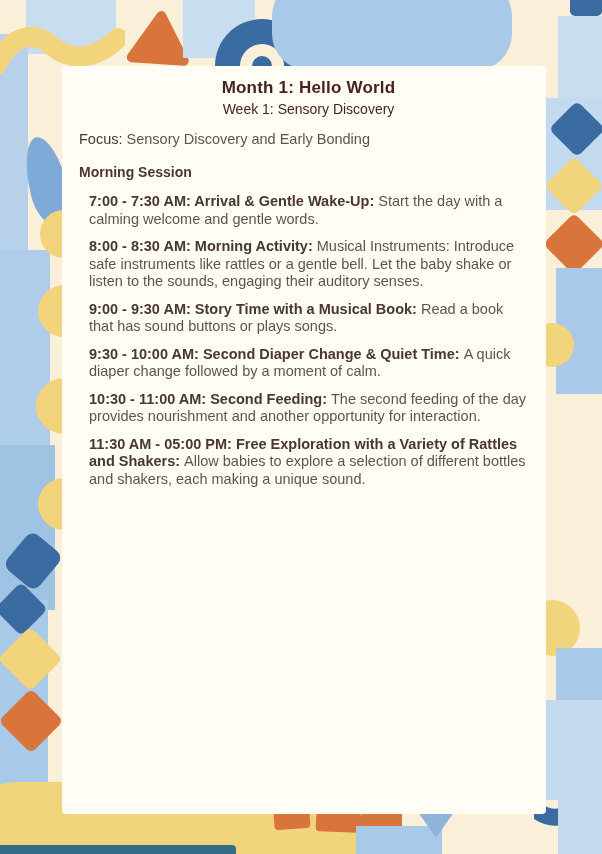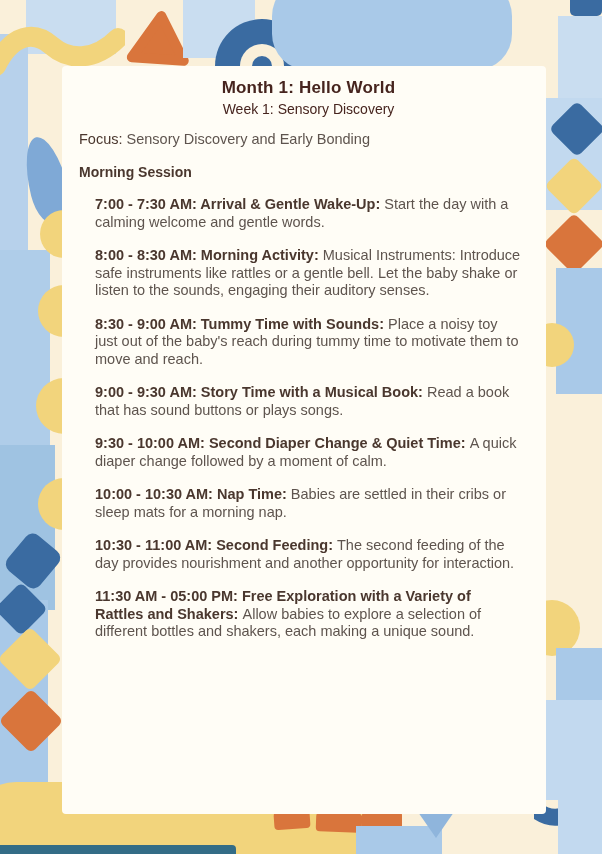--- a/index.html
+++ b/index.html
@@ -70,21 +70,21 @@
   
   .card{position:absolute;left:62px;top:66px;width:484px;height:748px;background:var(--card);
     border-radius:4px;z-index:5;box-sizing:border-box;padding:8px 8px 0 17px;color:var(--body-text);}
   .card h1{margin:4px 0 0;text-align:center;font-size:17px;font-weight:800;color:var(--title-brown);letter-spacing:.2px;}
   .card h2{margin:3px 0 0;text-align:center;font-size:14px;font-weight:400;color:var(--title-brown);}
   .focus-line{margin:14px 0 0;font-size:14.5px;}
   .focus-line strong{color:var(--heading-brown);font-weight:400;}
   .day-heading{margin:12px 0 0;font-size:14.5px;font-weight:700;color:var(--heading-brown);}
   .session-heading{margin:17px 0 0;font-size:14px;font-weight:700;color:var(--heading-brown);}
   .schedule{margin-top:13px;}
-  .schedule p{margin:16px;font-size:14.5px;line-height:17.5px;}
+  .schedule p{margin:10px;font-size:14.5px;line-height:17.5px;}
   .schedule strong{color:var(--heading-brown);font-weight:700;}
 </style>
 </head>
 <body>
 
 <div class="stage">
 
   <div class="decor d-tl-rect"></div>
   <div class="decor d-strip-a"></div>
   <div class="decor d-squiggle">
@@ -147,27 +147,25 @@
     <h1>Month 1: Hello World</h1>
     <h2>Week 1: Sensory Discovery</h2>
     <p class="focus-line"><strong>Focus:</strong> <span>Sensory Discovery and Early Bonding</span></p>
     <h4 class="session-heading">Morning Session</h4>
     <div class="schedule" id="schedule-list">
   <p><strong>7:00 - 7:30 AM: </strong><strong>Arrival &amp; Gentle Wake-Up: </strong><span>Start the day with a calming welcome and gentle words.</span></p>
 
 
   <p><strong>8:00 - 8:30 AM: </strong><strong>Morning Activity: </strong><span>Musical Instruments: Introduce safe instruments like rattles or a gentle bell. Let the baby shake or listen to the sounds, engaging their auditory senses.</span></p>
 
-  <p><strong>8:30 - 9:00 AM: </strong><strong>Tummy Time with Sounds: </strong><span>Place a noisy toy just out of the baby's reach during tummy time to motivate them to move and reach.</span></p>
 
   <p><strong>9:00 - 9:30 AM: </strong><strong>Story Time with a Musical Book: </strong><span>Read a book that has sound buttons or plays songs.</span></p>
 
   <p><strong>9:30 - 10:00 AM: </strong><strong>Second Diaper Change &amp; Quiet Time: </strong><span>A quick diaper change followed by a moment of calm.</span></p>
 
-  <p><strong>10:00 - 10:30 AM: </strong><strong>Nap Time: </strong><span>Babies are settled in their cribs or sleep mats for a morning nap.</span></p>
 
   <p><strong>10:30 - 11:00 AM: </strong><strong>Second Feeding: </strong><span>The second feeding of the day provides nourishment and another opportunity for interaction.</span></p>
 
 
   <p><strong>11:30 AM - 05:00 PM: </strong><strong>Free Exploration with a Variety of Rattles and Shakers: </strong><span>Allow babies to explore a selection of different bottles and shakers, each making a unique sound.</span></p>
 </div>
   </div>
 
 </div>
 

